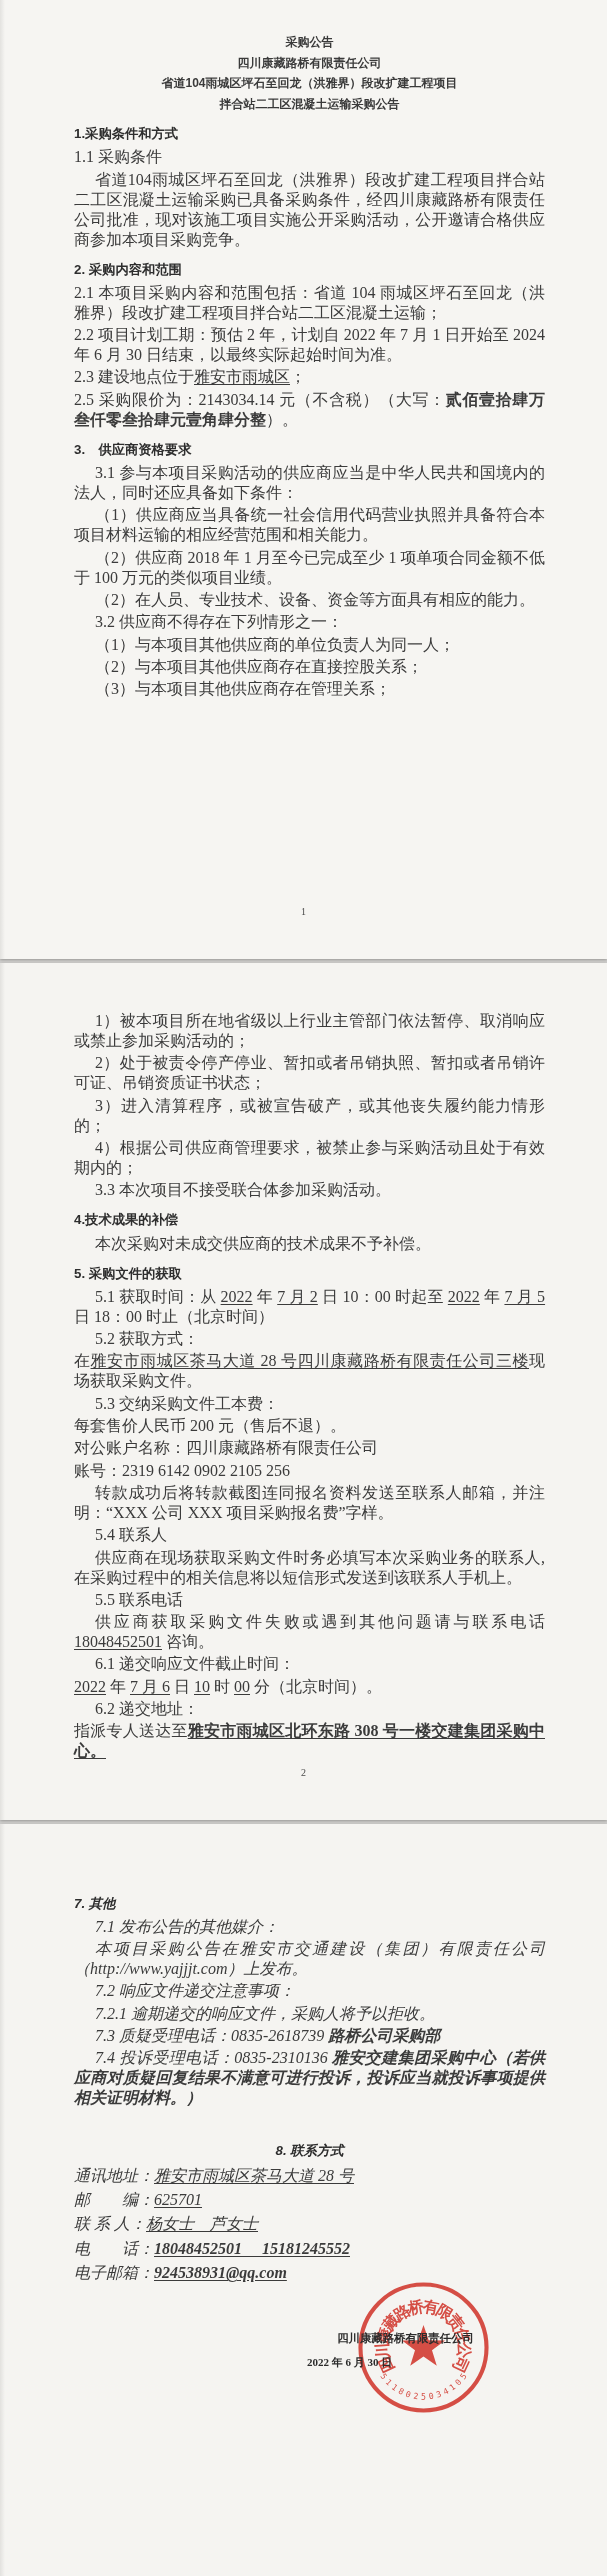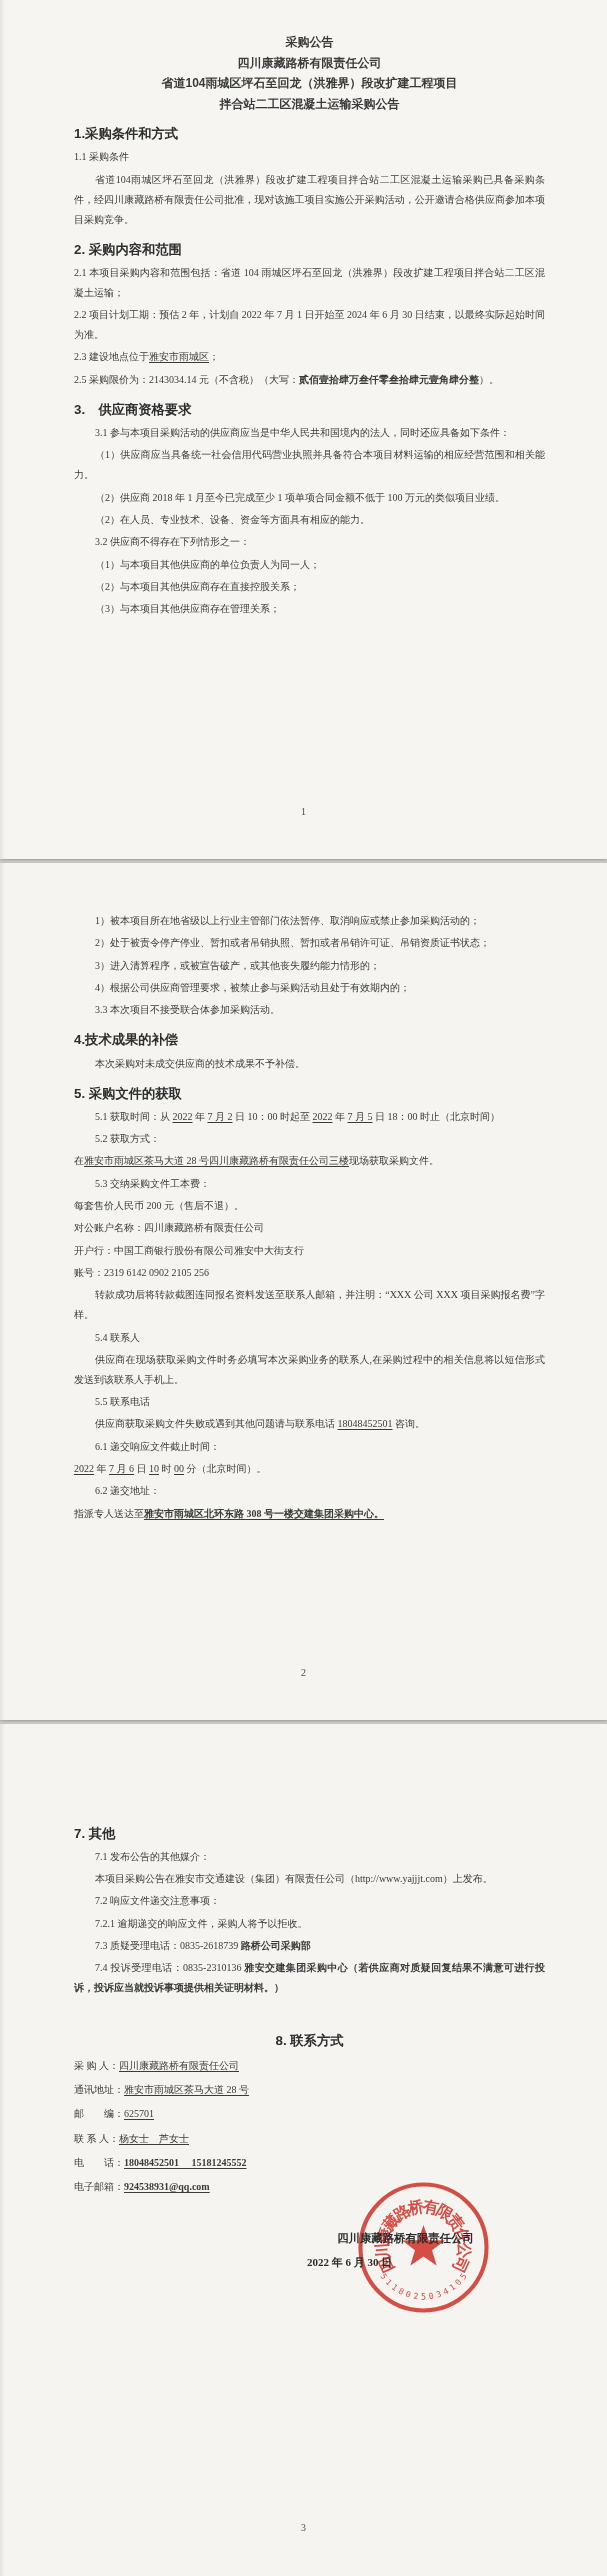--- a/index.html
+++ b/index.html
@@ -2,34 +2,34 @@
 <html style="font-size:12px"><head>
 <meta charset="utf-8">
 <style>
   html,body{margin:0;padding:0;}
   body{width:607px;background:#cfcecc;font-family:"Liberation Serif","DejaVu Serif",serif;}
   #doc{width:607px;height:2576px;overflow:hidden;position:relative;}
   .page{position:relative;width:607px;background:#f6f5f2;overflow:hidden;
         box-shadow:0 0.8px 3px rgba(0,0,0,.35);}
   .page::before{content:'';position:absolute;left:0;top:0;bottom:0;width:5.3px;
         background:linear-gradient(90deg,rgba(0,0,0,.08),rgba(0,0,0,0));}
-  .page1{height:859px;}
+  .page1{height:959px;}
   .page2{height:857px;margin-top:3.8px;background:#f5f4f1;}
   .page3{height:857px;margin-top:3.8px;background:#f5f4f1;}
   .content{padding:0 62px 0 74px;}
   .content1{padding-top:32px;}
   .content2{padding-top:46px;}
-  .content3{padding-top:90px;}
+  .content3{padding-top:60px;font-style:italic;}
   .title-block{text-align:center;font-family:"Liberation Sans","DejaVu Sans",sans-serif;
         font-weight:700;font-size:12px;line-height:20.5px;color:#3a3a3a;}
   .h1{font-family:"Liberation Sans","DejaVu Sans",sans-serif;font-weight:700;
         font-size:13.3px;line-height:16.7px;color:#2e2e2e;margin:12px 0 4.6px;}
   .h1.first{}
   .h1.sec8{margin-top:35px;text-align:center;}
-  .p{font-size:10px;line-height:20px;color:#3b3b3b;margin:2.3px 0;text-align:justify;}
+  .p{font-size:16px;line-height:20px;color:#3b3b3b;margin:2.3px 0;text-align:justify;}
   .p.indent{text-indent:21px;}
   .p.contact{margin:2.3px 0;line-height:22px;}
   .u{text-decoration:underline;text-underline-offset:2.3px;}
   .b{font-weight:700;}
   .pagenum{position:absolute;left:0;right:0;text-align:center;font-size:10px;color:#4a4a4a;}
   .pagenum-bottom{bottom:42px;}
   .pagenum-p3{top:798px;}
   .sign-company{position:absolute;left:307px;width:197px;top:507px;text-align:center;
         font-size:11.4px;font-weight:600;color:#2c2c2c;z-index:3;}
   .sign-date{position:absolute;left:307px;width:197px;top:531px;text-align:left;
@@ -77,21 +77,20 @@
         <div class="p indent">3.3 本次项目不接受联合体参加采购活动。</div>
         <div class="h1">4.技术成果的补偿</div>
         <div class="p indent">本次采购对未成交供应商的技术成果不予补偿。</div>
         <div class="h1">5. 采购文件的获取</div>
         <div class="p indent"><span>5.1 获取时间：从 </span><span class="u ">2022</span><span> 年 </span><span class="u ">7 月 2</span><span> 日 10：00 时起至 </span><span class="u ">2022</span><span> 年 </span><span class="u ">7 月 5</span><span> 日 18：00 时止（北京时间）</span></div>
         <div class="p indent">5.2 获取方式：</div>
         <div class="p"><span>在</span><span class="u ">雅安市雨城区茶马大道 28 号四川康藏路桥有限责任公司三楼</span><span>现场获取采购文件。</span></div>
         <div class="p indent">5.3 交纳采购文件工本费：</div>
         <div class="p">每套售价人民币 200 元（售后不退）。</div>
         <div class="p">对公账户名称：四川康藏路桥有限责任公司</div>
-        <div class="p">开户行：中国工商银行股份有限公司雅安中大街支行</div>
         <div class="p">账号：2319 6142 0902 2105 256</div>
         <div class="p indent">转款成功后将转款截图连同报名资料发送至联系人邮箱，并注明：“XXX 公司 XXX 项目采购报名费”字样。</div>
         <div class="p indent">5.4 联系人</div>
         <div class="p indent">供应商在现场获取采购文件时务必填写本次采购业务的联系人,在采购过程中的相关信息将以短信形式发送到该联系人手机上。</div>
         <div class="p indent">5.5 联系电话</div>
         <div class="p indent"><span>供应商获取采购文件失败或遇到其他问题请与联系电话 </span><span class="u ">18048452501</span><span> 咨询。</span></div>
         <div class="p indent">6.1 递交响应文件截止时间：</div>
         <div class="p"><span class="u ">2022</span><span> 年 </span><span class="u ">7 月 6</span><span> 日 </span><span class="u ">10</span><span> 时 </span><span class="u ">00</span><span> 分（北京时间）。</span></div>
         <div class="p indent">6.2 递交地址：</div>
         <div class="p"><span>指派专人送达至</span><span class="u b">雅安市雨城区北环东路 308 号一楼交建集团采购中心。</span></div>
@@ -101,21 +100,20 @@
     <div class="page page3">
       <div class="content content3">
         <div class="h1 first3">7. 其他</div>
         <div class="p indent">7.1 发布公告的其他媒介：</div>
         <div class="p indent">本项目采购公告在雅安市交通建设（集团）有限责任公司（http://www.yajjjt.com）上发布。</div>
         <div class="p indent">7.2 响应文件递交注意事项：</div>
         <div class="p indent">7.2.1 逾期递交的响应文件，采购人将予以拒收。</div>
         <div class="p indent"><span>7.3 质疑受理电话：0835-2618739 </span><span class="b">路桥公司采购部</span></div>
         <div class="p indent"><span>7.4 投诉受理电话：0835-2310136 </span><span class="b">雅安交建集团采购中心（若供应商对质疑回复结果不满意可进行投诉，投诉应当就投诉事项提供相关证明材料。）</span></div>
         <div class="h1 sec8">8. 联系方式</div>
-        <div class="p contact"><span>采 购 人：</span><span class="u ">四川康藏路桥有限责任公司</span></div>
         <div class="p contact"><span>通讯地址：</span><span class="u ">雅安市雨城区茶马大道 28 号</span></div>
         <div class="p contact"><span>邮　　编：</span><span class="u ">625701</span></div>
         <div class="p contact"><span>联 系 人：</span><span class="u ">杨女士　芦女士</span></div>
         <div class="p contact"><span>电　　话：</span><span class="u b">18048452501　 15181245552</span></div>
         <div class="p contact"><span>电子邮箱：</span><span class="u b">924538931@qq.com</span></div>
       </div>
       <div class="pagenum pagenum-p3">3</div>
       <div class="sign-company">四川康藏路桥有限责任公司</div>
       <div class="sign-date">2022 年 6 月 30 日</div>
       <div class="stamp-wrap"><svg width="137" height="137" viewBox="0 0 200 200">

